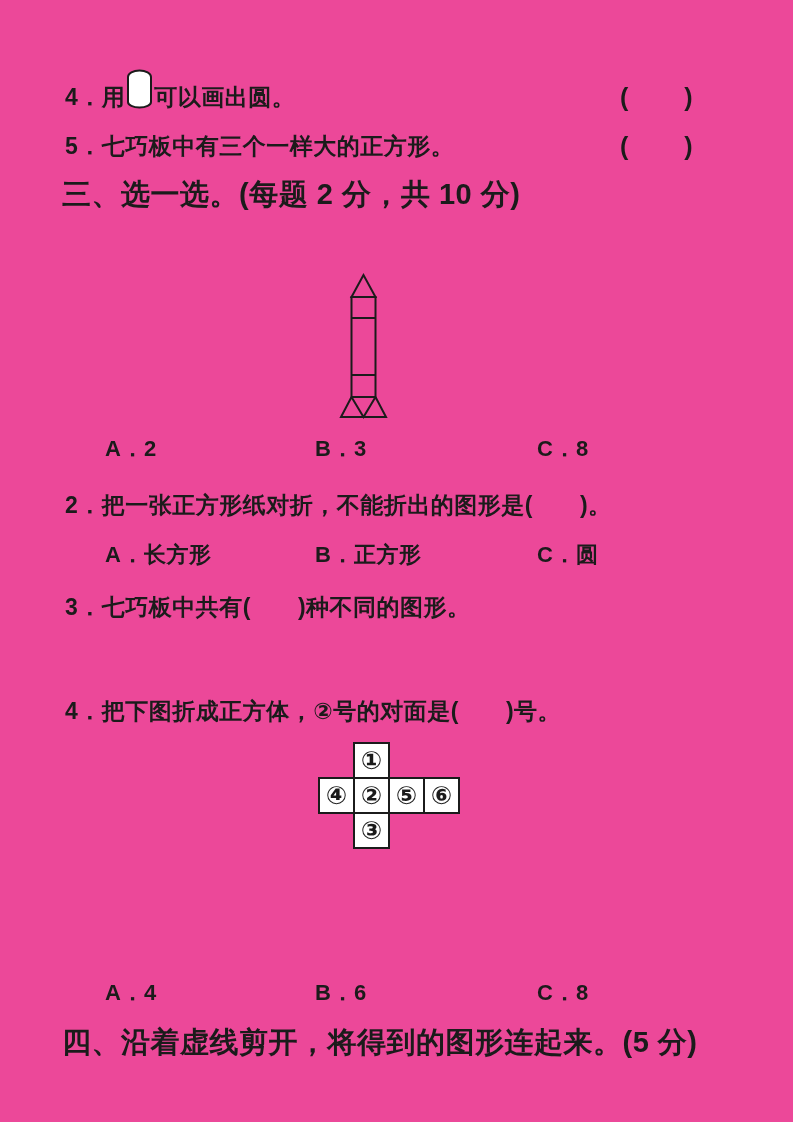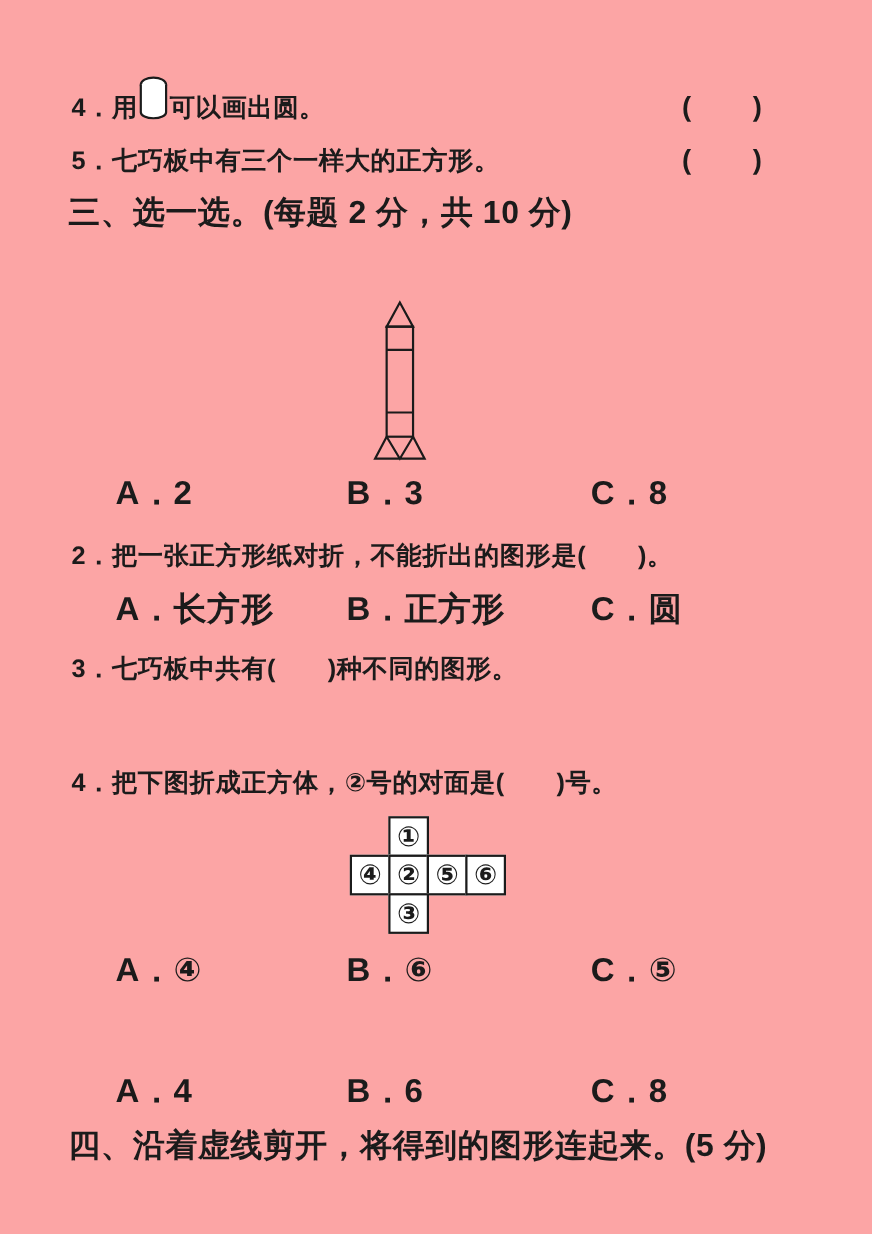--- a/index.html
+++ b/index.html
@@ -1,19 +1,19 @@
 <!DOCTYPE html>
 <html><head>
 <meta charset="utf-8">
 <style>
   html,body{margin:0;padding:0;background:#e8e8e8;}
   .page{
     position:relative;
     width:793px;height:1122px;
-    background:#fca5a5;
+    background:#ec4899;
     font-family:"Liberation Sans","DejaVu Sans",sans-serif;
     color:#1b1b1b;
     overflow:hidden;
     margin:0 auto;
   }
   .row{
     position:absolute;left:65px;
     font-size:23px;font-weight:600;line-height:30px;
     white-space:nowrap;letter-spacing:0.5px;
   }
@@ -23,21 +23,21 @@
     white-space:nowrap;letter-spacing:0.5px;
   }
   .blank{
     position:absolute;left:620px;
     font-size:25px;font-weight:600;line-height:30px;
     letter-spacing:2px;
   }
   .opts{position:absolute;left:0;top:0;width:793px;height:30px;}
   .opt{
     position:absolute;top:0;
-    font-size:30px;font-weight:600;line-height:30px;white-space:nowrap;
+    font-size:22px;font-weight:600;line-height:30px;white-space:nowrap;
     letter-spacing:0.5px;
   }
   .optA{left:105px}.optB{left:315px}.optC{left:537px}
   .icon-svg{display:inline-block;}
   .cyl{vertical-align:-6px;margin:-20px 1px 0 1px;}
   .stick{vertical-align:4px;margin:-16px 0 0 1px;}
   .rocket-fig{position:absolute;left:339px;top:272px;}
   .net{position:absolute;left:318px;top:742px;width:142px;height:107px;}
   .net-cell{
     position:absolute;width:37px;height:37px;
@@ -107,25 +107,20 @@
 
   <div class="net">
     <div class="net-cell nc-top">①</div>
     <div class="net-cell nc-m1">④</div>
     <div class="net-cell nc-m2">②</div>
     <div class="net-cell nc-m3">⑤</div>
     <div class="net-cell nc-m4">⑥</div>
     <div class="net-cell nc-bottom">③</div>
   </div>
 
-  <div class="opts" style="top:868px">
-    <span class="opt optA">A．④</span>
-    <span class="opt optB">B．⑥</span>
-    <span class="opt optC">C．⑤</span>
-  </div>
 
   <div class="opts" style="top:978px">
     <span class="opt optA">A．4</span>
     <span class="opt optB">B．6</span>
     <span class="opt optC">C．8</span>
   </div>
 
   <div class="heading" style="top:1026px">四、沿着虚线剪开，将得到的图形连起来。(5 分)</div>
 
 </div>

